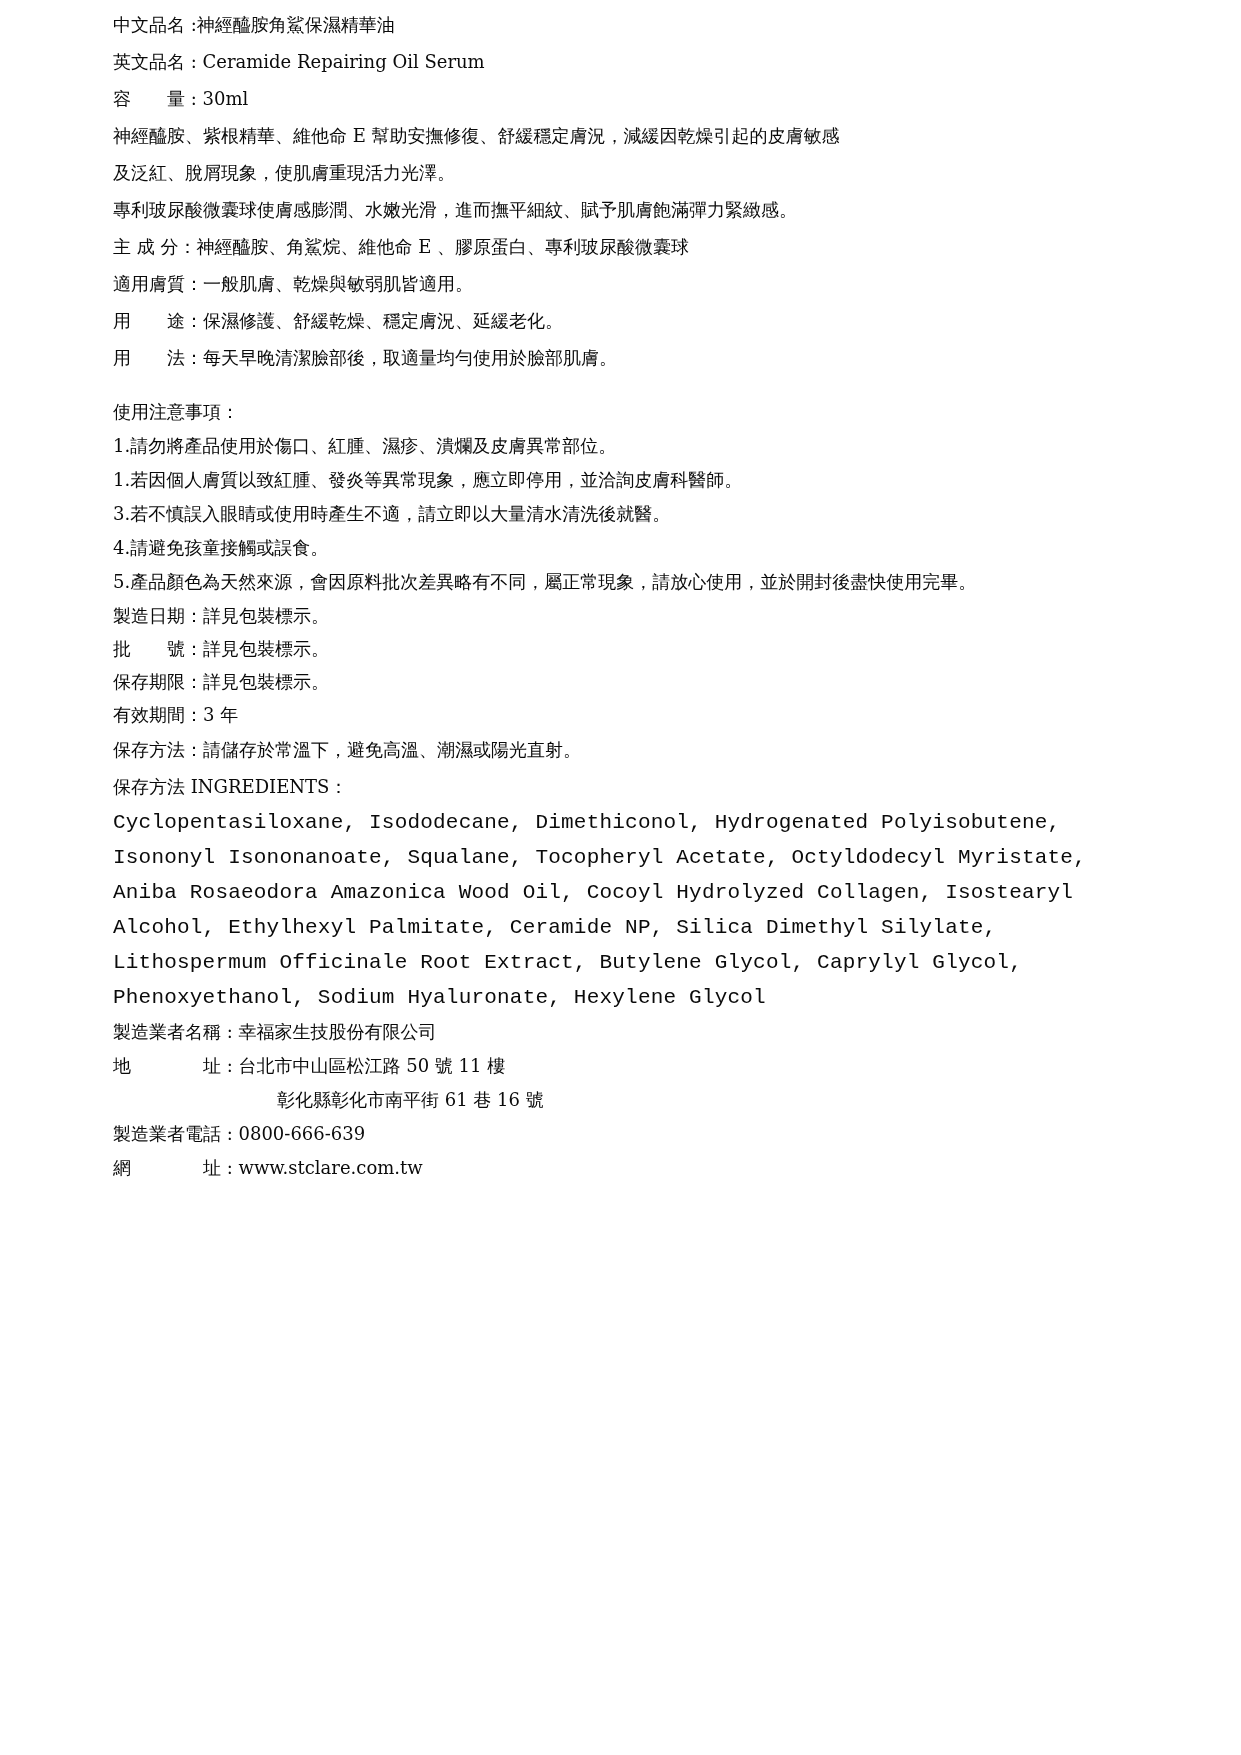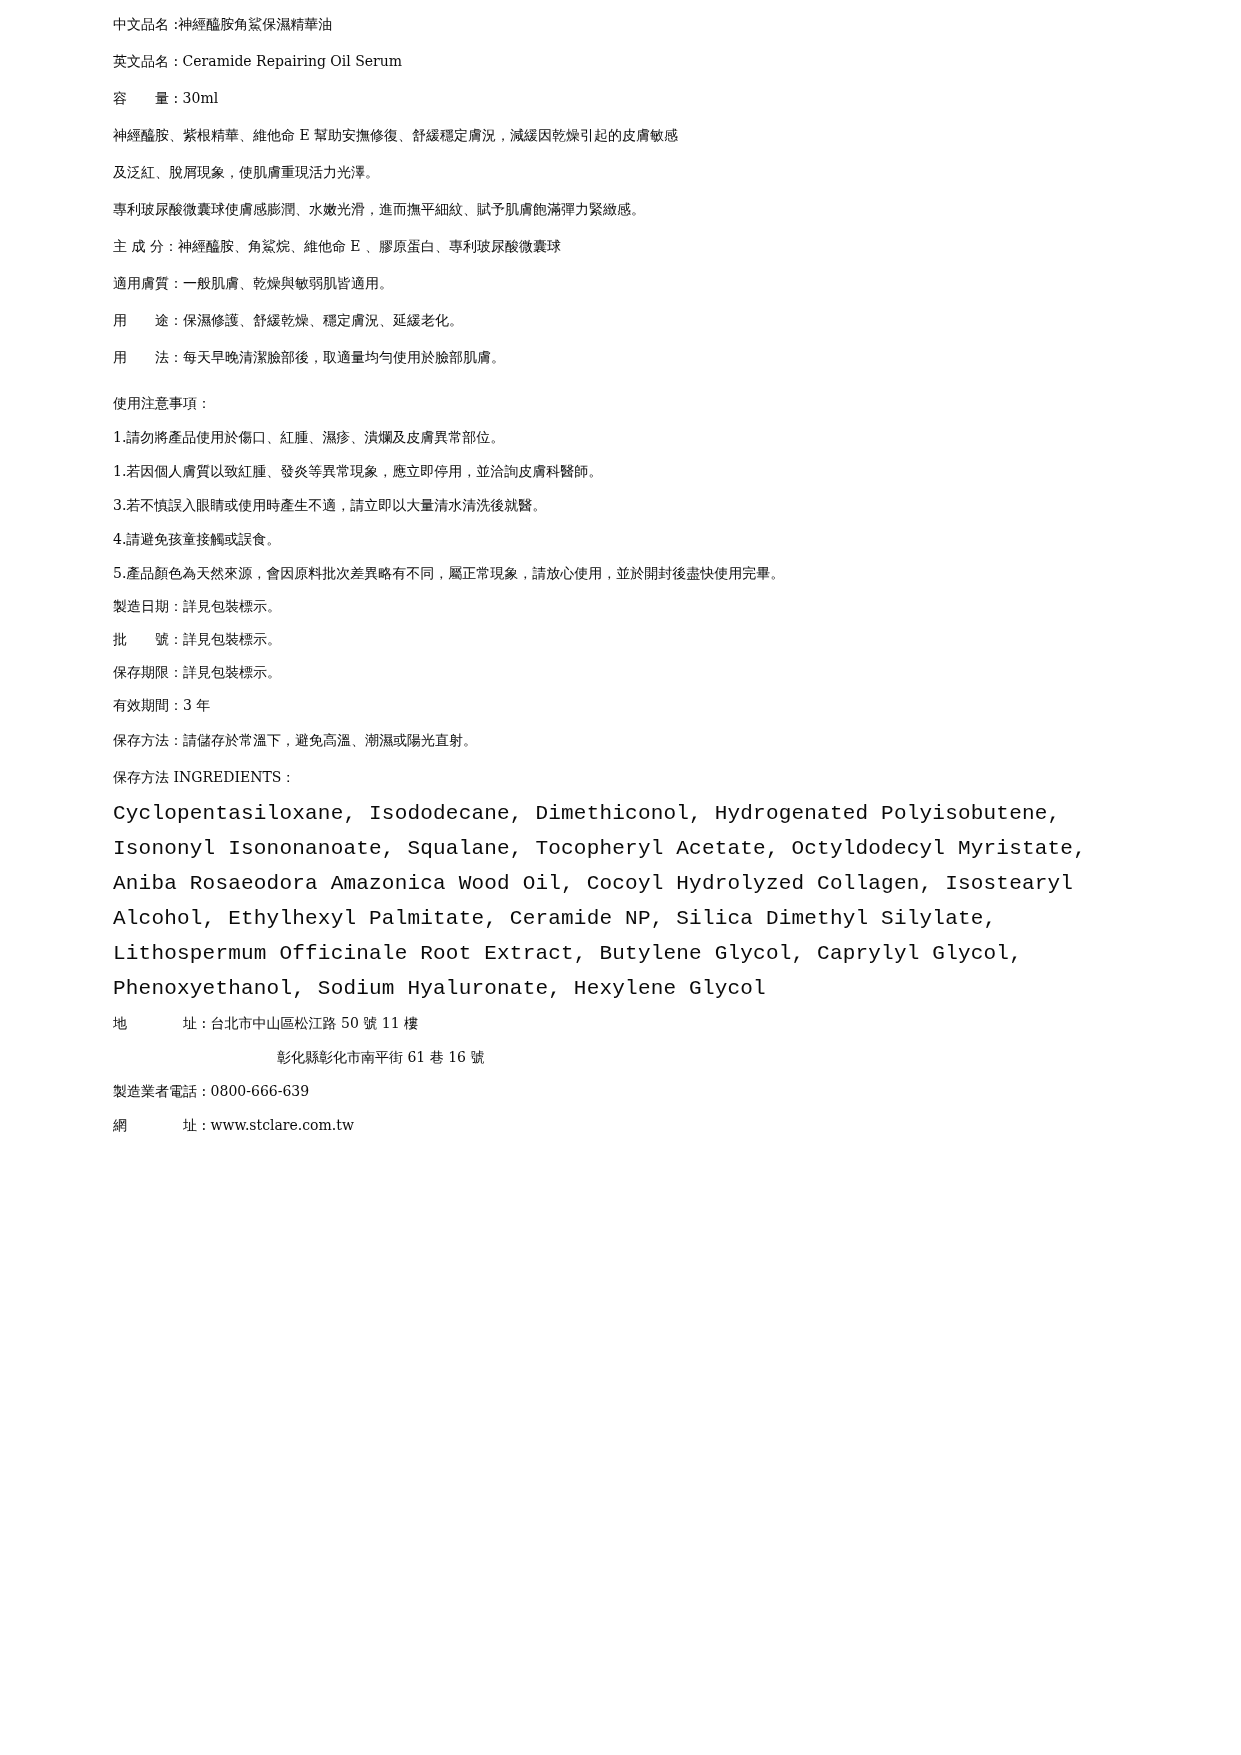--- a/index.html
+++ b/index.html
@@ -7,37 +7,37 @@
   body {
     width: 1241px;
     height: 1755px;
     font-family: "DejaVu Serif", "Liberation Serif", serif;
     color: #0a0a0a;
     overflow: hidden;
   }
   .page { padding: 6px 112px 0 113px; }
   section { margin: 0; }
   .line {
-    font-size: 14px;
+    font-size: 18px;
     line-height: 37px;
     white-space: pre-wrap;
     word-break: break-word;
   }
   .tight .line { line-height: 34px; }
   .xtight .line { line-height: 33px; }
   .latin {
     font-size: 21px;
     line-height: 35px;
     letter-spacing: 0.2px;
     font-family: Liberation Mono, monospace;
   }
   .hang { padding-left: 21px; text-indent: -21px; }
   .indent2 { padding-left: 164px; }
   .gap { }
-  .gap-sm { margin-top: 10px; }
+  .gap-sm { margin-top: 19px; }
 </style>
 </head>
 <body>
 
 <div class="page">
 
   <section>
     <div class="line">中文品名 :神經醯胺角鯊保濕精華油</div>
     <div class="line">英文品名 : Ceramide Repairing Oil Serum</div>
     <div class="line">容　　量 : 30ml</div>
@@ -78,19 +78,20 @@
   <section class="gap">
     <div class="line">保存方法：請儲存於常溫下，避免高溫、潮濕或陽光直射。</div>
   </section>
 
   <section class="gap">
     <div class="line">保存方法 INGREDIENTS：</div>
     <div class="line latin">Cyclopentasiloxane, Isododecane, Dimethiconol, Hydrogenated Polyisobutene, Isononyl Isononanoate, Squalane, Tocopheryl Acetate, Octyldodecyl Myristate, Aniba Rosaeodora Amazonica Wood Oil, Cocoyl Hydrolyzed Collagen, Isostearyl Alcohol, Ethylhexyl Palmitate, Ceramide NP, Silica Dimethyl Silylate, Lithospermum Officinale Root Extract, Butylene Glycol, Caprylyl Glycol, Phenoxyethanol, Sodium Hyaluronate, Hexylene Glycol</div>
   </section>
 
   <section class="gap tight">
+    <div class="line">製造業者名稱 : 幸福家生技股份有限公司</div>
     <div class="line">地　　　　址 : 台北市中山區松江路 50 號 11 樓</div>
     <div class="line indent2">彰化縣彰化市南平街 61 巷 16 號</div>
     <div class="line">製造業者電話 : 0800-666-639</div>
     <div class="line">網　　　　址 : www.stclare.com.tw</div>
   </section>
 
 </div>
 
 </body></html>

